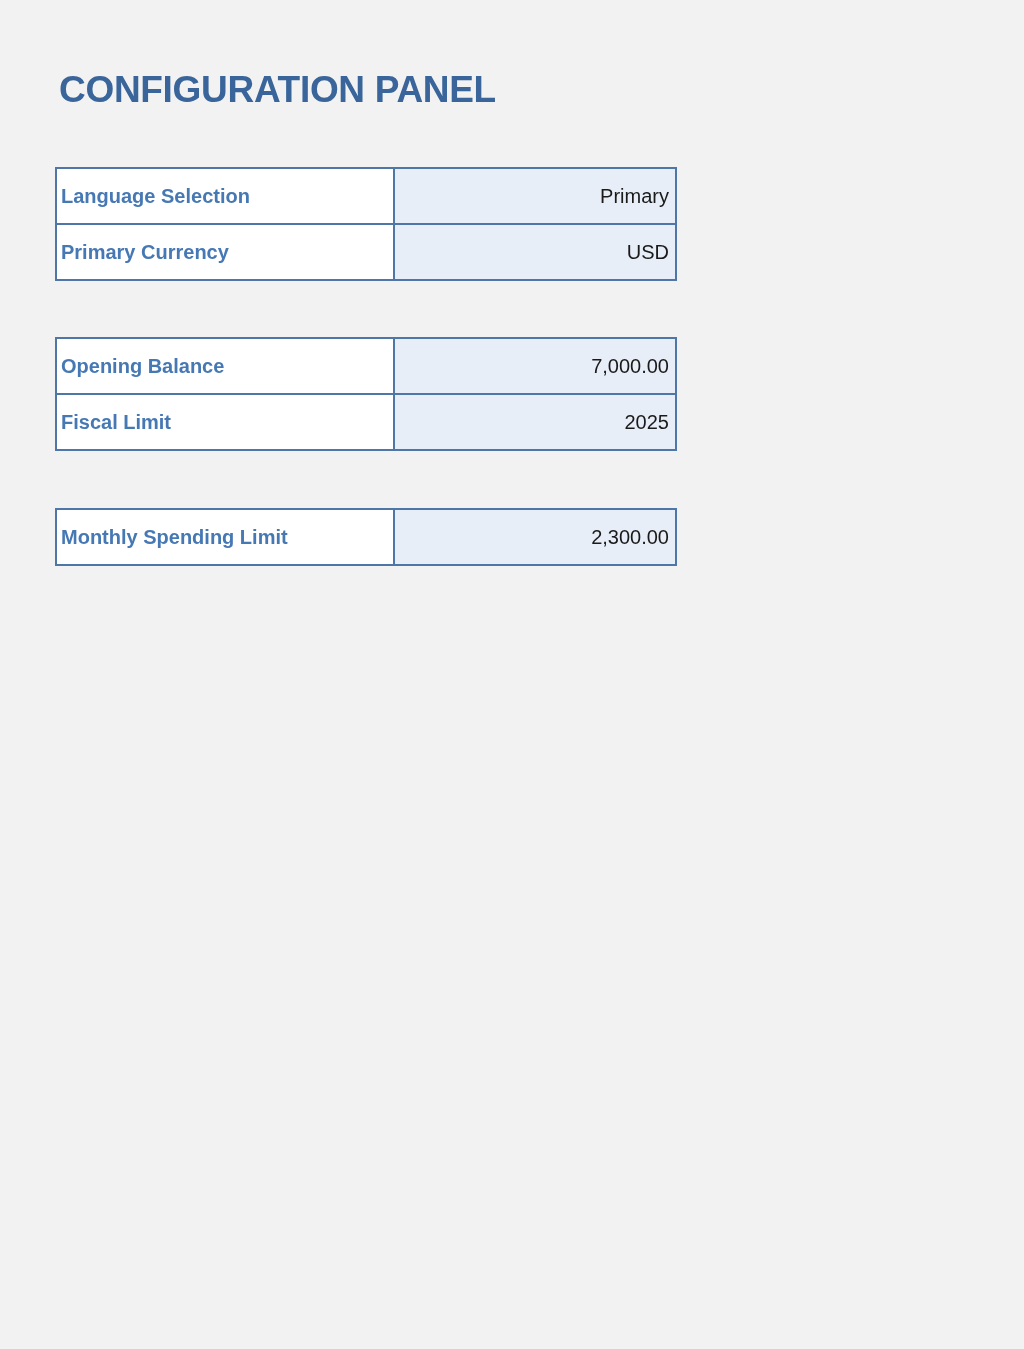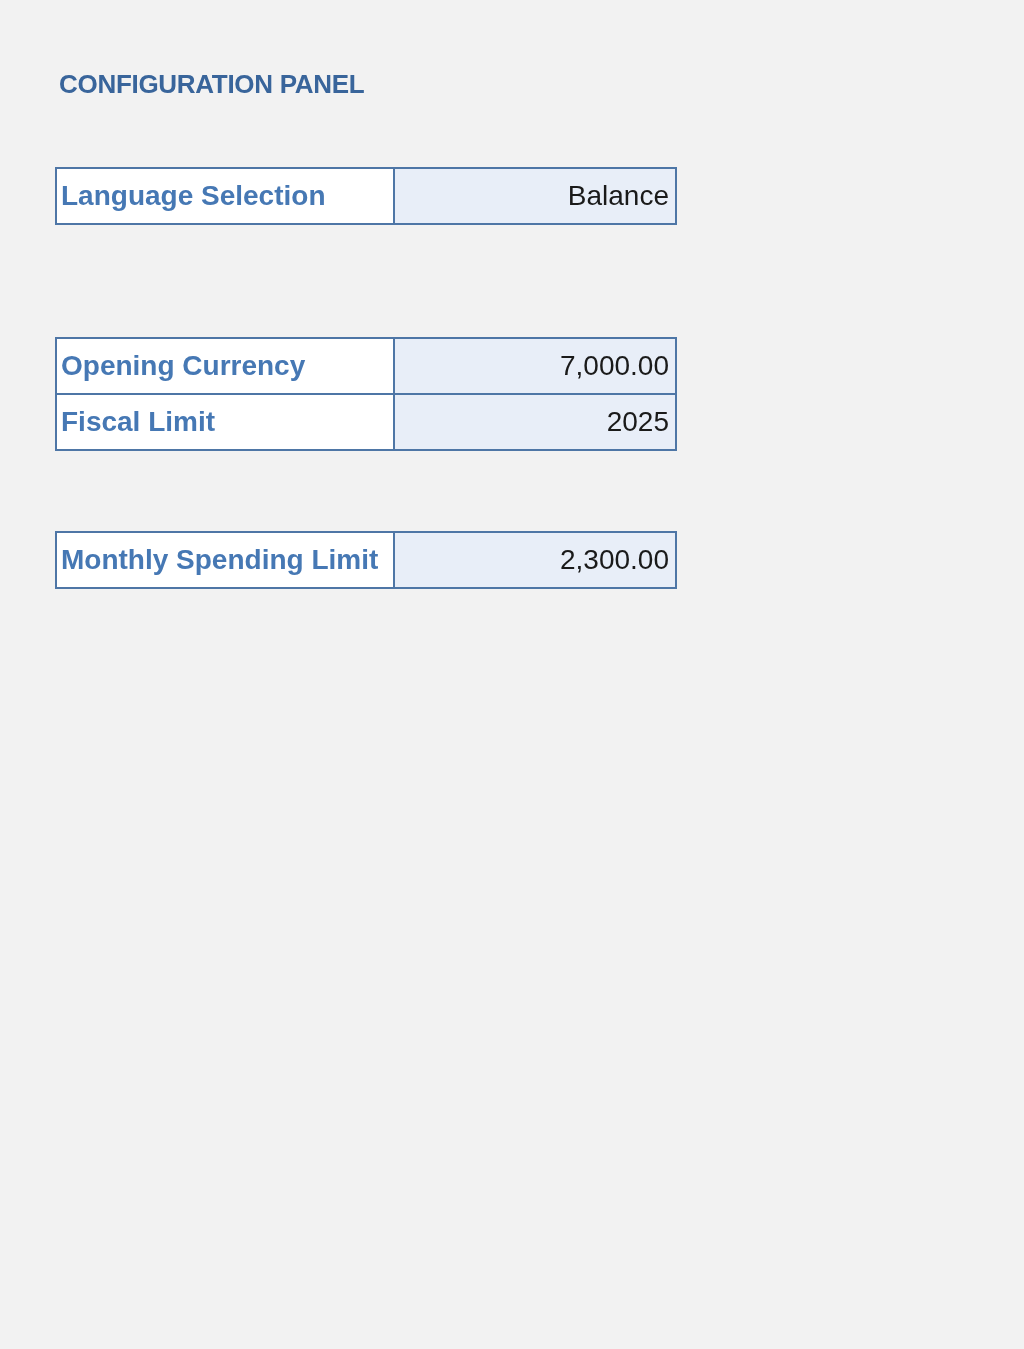--- a/index.html
+++ b/index.html
@@ -9,40 +9,40 @@
     height: 1349px;
     background: #f2f2f2;
     font-family: "Liberation Sans", sans-serif;
     position: relative;
     overflow: hidden;
   }
   .page-title {
     position: absolute;
     left: 59px;
     top: 69px;
-    font-size: 26px;
+    font-size: 37px;
     font-weight: 700;
     letter-spacing: -0.3px;
     color: #39659b;
     white-space: nowrap;
   }
   table.config-table {
     position: absolute;
     left: 55px;
     width: 622px;
     border-collapse: collapse;
     table-layout: fixed;
   }
   .table-1 { top: 167px; }
   .table-2 { top: 337px; }
-  .table-3 { top: 531px; }
+  .table-3 { top: 508px; }
   .config-table td {
     border: 2px solid #4e76a6;
     height: 56px;
-    font-size: 28px;
+    font-size: 20px;
     vertical-align: middle;
     padding: 0;
     overflow: hidden;
     white-space: nowrap;
   }
   td.label-cell {
     width: 338px;
     background: #ffffff;
     color: #4678b4;
     font-weight: 700;
@@ -59,29 +59,33 @@
 </style>
 </head>
 <body>
 
 <div class="page-title">CONFIGURATION PANEL</div>
 
 <table class="config-table table-1">
   <tbody>
     <tr>
       <td class="label-cell">Language Selection</td>
-      <td class="value-cell">Balance</td>
+      <td class="value-cell">Primary</td>
+    </tr>
+    <tr>
+      <td class="label-cell">Primary Currency</td>
+      <td class="value-cell">USD</td>
     </tr>
   </tbody>
 </table>
 
 <table class="config-table table-2">
   <tbody>
     <tr>
-      <td class="label-cell">Opening Currency</td>
+      <td class="label-cell">Opening Balance</td>
       <td class="value-cell">7,000.00</td>
     </tr>
     <tr>
       <td class="label-cell">Fiscal Limit</td>
       <td class="value-cell">2025</td>
     </tr>
   </tbody>
 </table>
 
 <table class="config-table table-3">

